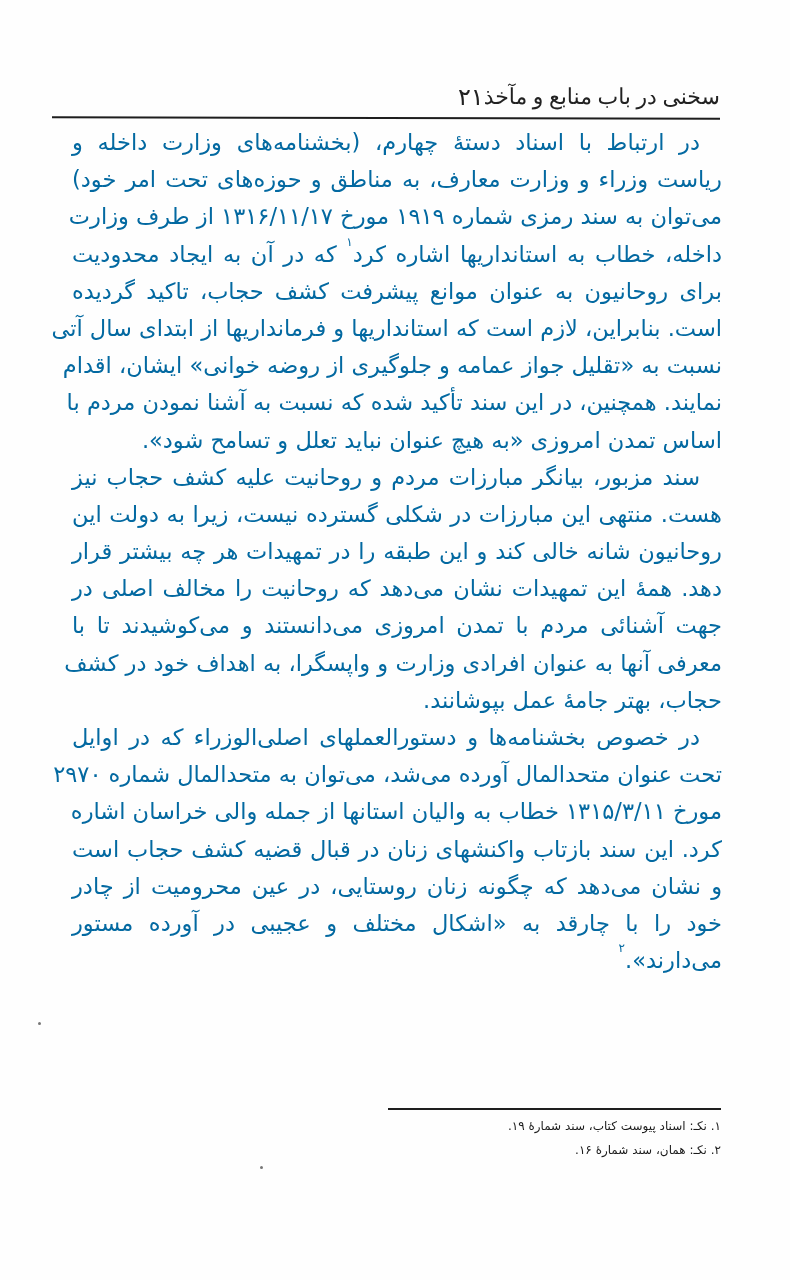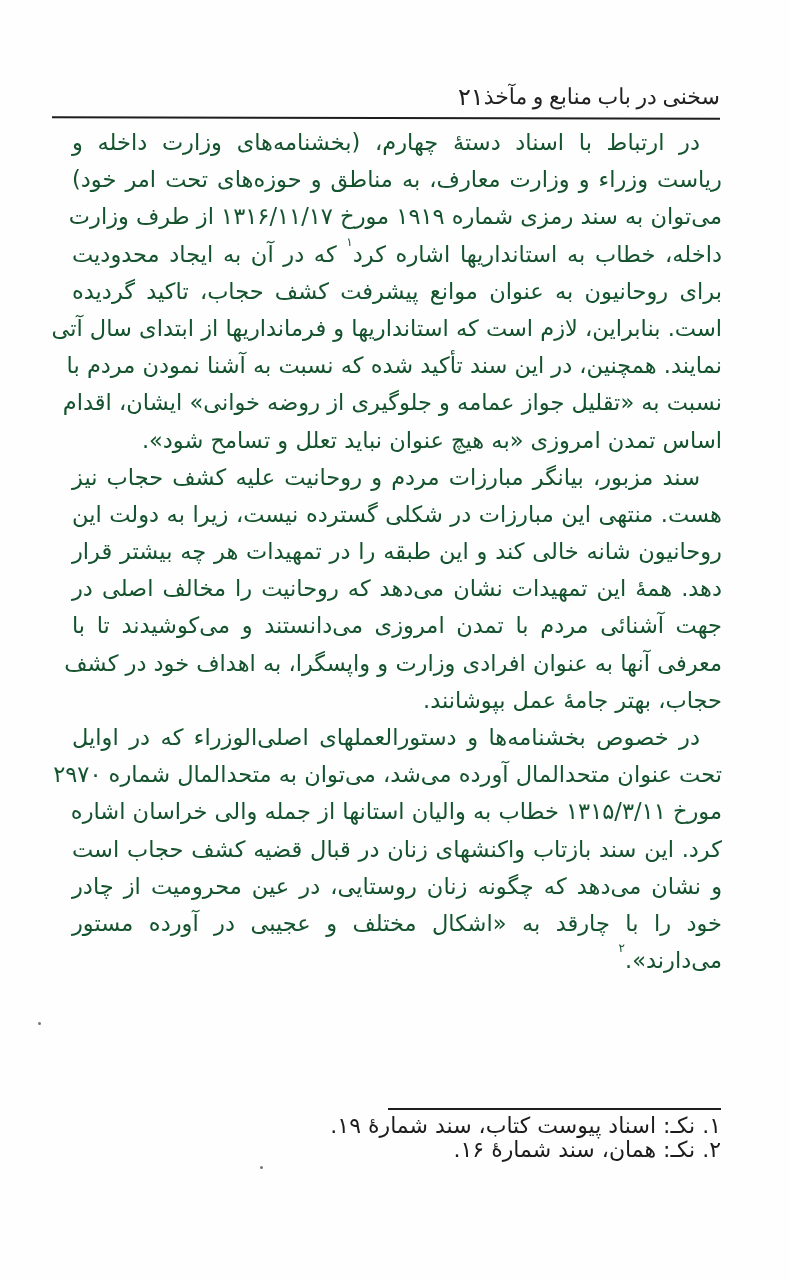--- a/index.html
+++ b/index.html
@@ -52,21 +52,21 @@
   }
   .body-text {
     position: absolute;
     left: 72px;
     top: 124px;
     width: 650px;
     direction: rtl;
     text-align: justify;
     font-size: 22.5px;
     line-height: 37.2px;
-    color: #14532d;
+    color: #0369a1;
   }
   .body-text .line {
     display: block;
     white-space: nowrap;
     text-align: justify;
     text-align-last: justify;
     height: 37.2px;
   }
   .body-text .line.indent {
     padding-right: 22px;
@@ -81,21 +81,21 @@
     width: 333px;
     height: 2px;
     background: #1e1e1e;
   }
   .footnotes {
     position: absolute;
     left: 300px;
     width: 421px;
     top: 1114px;
     direction: rtl;
-    font-size: 22px;
+    font-size: 12px;
     line-height: 24px;
     color: #1c1c1c;
   }
   .footnotes .fn {
     display: block;
     white-space: nowrap;
   }
   sup.ref {
     font-size: 12px;
     vertical-align: top;
@@ -119,22 +119,22 @@
   </div>
   <div class="head-rule"></div>
 
   <div class="body-text" id="body-text">
       <span class="line indent"><span>در ارتباط با اسناد دستهٔ چهارم، (بخشنامه‌های وزارت داخله و</span></span>
       <span class="line"><span>ریاست وزراء و وزارت معارف، به مناطق و حوزه‌های تحت امر خود)</span></span>
       <span class="line"><span>می‌توان به سند رمزی شماره ۱۹۱۹ مورخ ۱۳۱۶/۱۱/۱۷ از طرف وزارت</span></span>
       <span class="line"><span>داخله، خطاب به استانداریها اشاره کرد</span><sup class="ref">۱</sup><span> که در آن به ایجاد محدودیت</span></span>
       <span class="line"><span>برای روحانیون به عنوان موانع پیشرفت کشف حجاب، تاکید گردیده</span></span>
       <span class="line"><span>است. بنابراین، لازم است که استانداریها و فرمانداریها از ابتدای سال آتی</span></span>
+      <span class="line"><span>نسبت به «تقلیل جواز عمامه و جلوگیری از روضه خوانی» ایشان، اقدام</span></span>
       <span class="line"><span>نمایند. همچنین، در این سند تأکید شده که نسبت به آشنا نمودن مردم با</span></span>
-      <span class="line"><span>نسبت به «تقلیل جواز عمامه و جلوگیری از روضه خوانی» ایشان، اقدام</span></span>
       <span class="line last"><span>اساس تمدن امروزی «به هیچ عنوان نباید تعلل و تسامح شود».</span></span>
       <span class="line indent"><span>سند مزبور، بیانگر مبارزات مردم و روحانیت علیه کشف حجاب نیز</span></span>
       <span class="line"><span>هست. منتهی این مبارزات در شکلی گسترده نیست، زیرا به دولت این</span></span>
       <span class="line"><span>روحانیون شانه خالی کند و این طبقه را در تمهیدات هر چه بیشتر قرار</span></span>
       <span class="line"><span>دهد. همهٔ این تمهیدات نشان می‌دهد که روحانیت را مخالف اصلی در</span></span>
       <span class="line"><span>جهت آشنائی مردم با تمدن امروزی می‌دانستند و می‌کوشیدند تا با</span></span>
       <span class="line"><span>معرفی آنها به عنوان افرادی وزارت و واپسگرا، به اهداف خود در کشف</span></span>
       <span class="line last"><span>حجاب، بهتر جامهٔ عمل بپوشانند.</span></span>
       <span class="line indent"><span>در خصوص بخشنامه‌ها و دستورالعملهای اصلی‌الوزراء که در اوایل</span></span>
       <span class="line"><span>تحت عنوان متحدالمال آورده می‌شد، می‌توان به متحدالمال شماره ۲۹۷۰</span></span>

